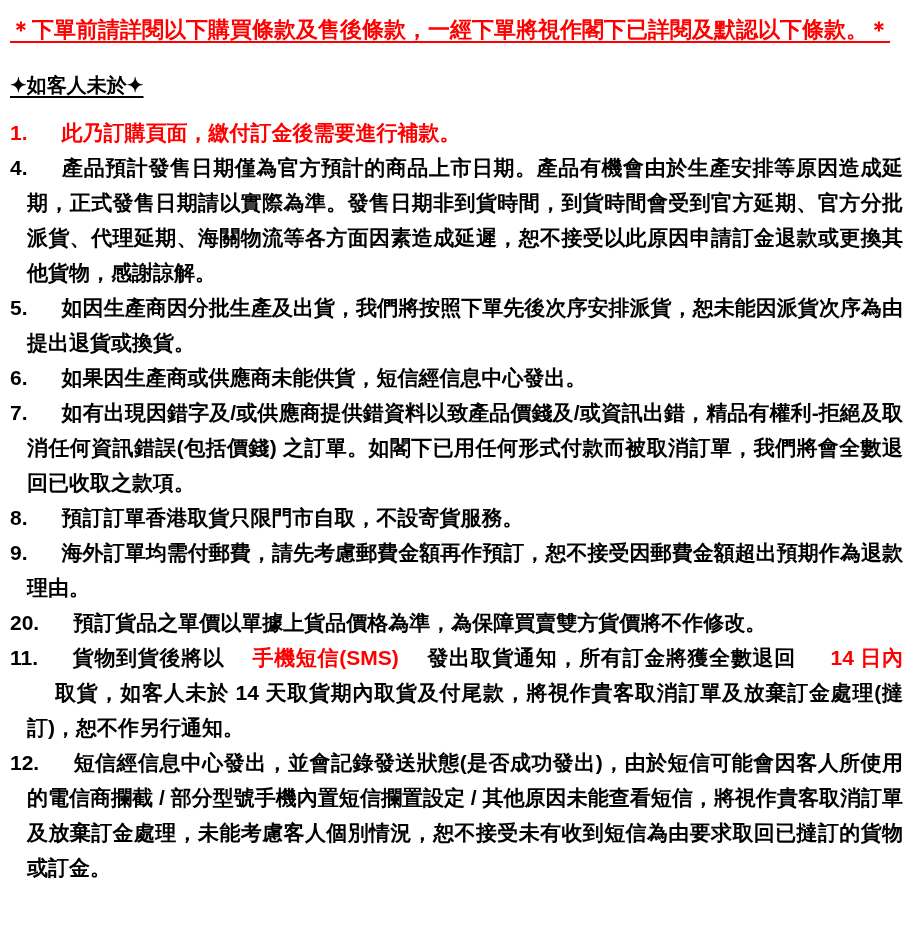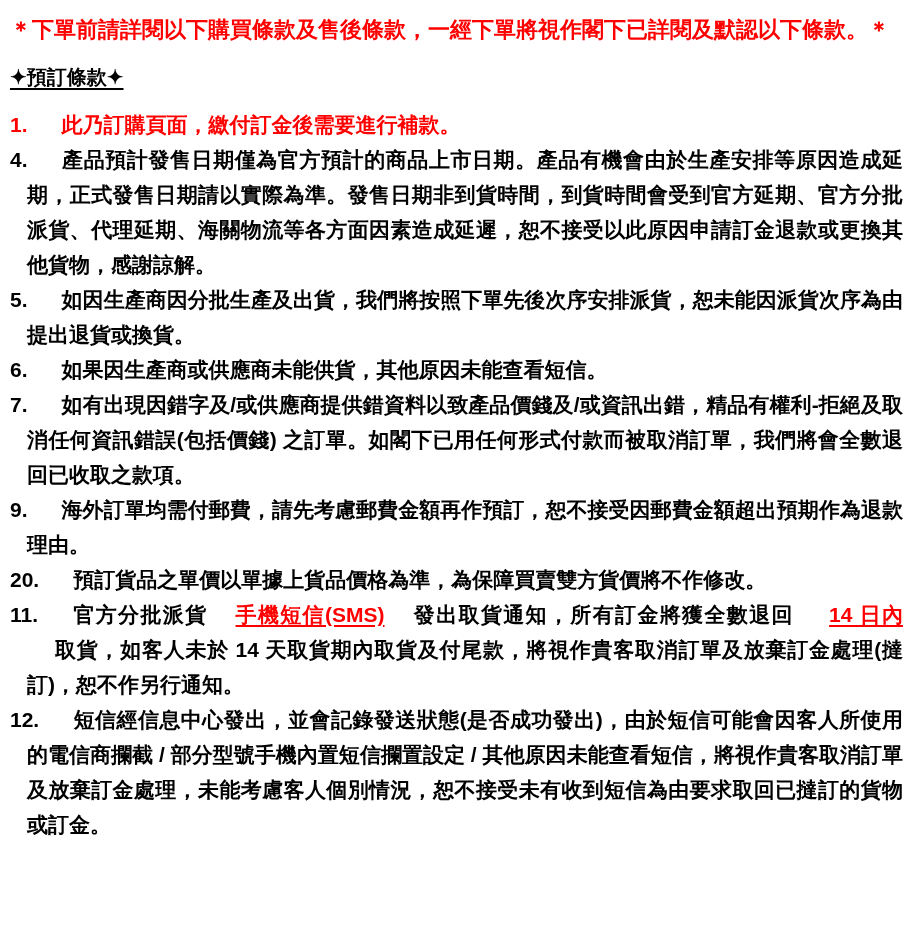--- a/index.html
+++ b/index.html
@@ -21,23 +21,24 @@
     width:913px;
     min-height:948px;
     box-sizing:border-box;
     padding:16px 10px 12px 10px;
     background:#ffffff;
   }
   .header-notice{
     color:var(--red);
     font-size:22px;
     line-height:27px;
+    text-decoration:underline;
     text-decoration-thickness:2px;
     text-underline-offset:4px;
-    margin-bottom:22px;
+    margin-bottom:30px;
     letter-spacing:0px;
   }
   .section-title{
     color:var(--black);
     font-size:20px;
     line-height:25px;
     text-decoration:underline;
     text-decoration-thickness:2px;
     text-underline-offset:4px;
     margin-bottom:17px;
@@ -58,38 +59,38 @@
   }
   .num{
     margin-right:6px;
   }
   .seg{
     text-decoration:none;
     padding-left:28px;
   }
   .seg.red_underline{
     color:var(--red);
-    text-decoration:underline;
     text-decoration-thickness:2px;
     text-underline-offset:3px;
   }
 </style>
 </head>
 <body>
 
 <div class="page">
   <div class="header-notice">＊下單前請詳閱以下購買條款及售後條款，一經下單將視作閣下已詳閱及默認以下條款。＊</div>
 
-  <div class="section-title">✦預訂條款✦</div>
+  <div class="section-title">✦如客人未於✦</div>
 
   <div class="terms-list" id="terms-list">
       <div class="term-item red"><span class="num">1.</span><span class="seg">此乃訂購頁面，繳付訂金後需要進行補款。</span></div>
       <div class="term-item"><span class="num">4.</span><span class="seg">產品預計發售日期僅為官方預計的商品上市日期。產品有機會由於生產安排等原因造成延期，正式發售日期請以實際為準。發售日期非到貨時間，到貨時間會受到官方延期、官方分批派貨、代理延期、海關物流等各方面因素造成延遲，恕不接受以此原因申請訂金退款或更換其他貨物，感謝諒解。</span></div>
       <div class="term-item"><span class="num">5.</span><span class="seg">如因生產商因分批生產及出貨，我們將按照下單先後次序安排派貨，恕未能因派貨次序為由提出退貨或換貨。</span></div>
-      <div class="term-item"><span class="num">6.</span><span class="seg">如果因生產商或供應商未能供貨，其他原因未能查看短信。</span></div>
+      <div class="term-item"><span class="num">6.</span><span class="seg">如果因生產商或供應商未能供貨，短信經信息中心發出。</span></div>
       <div class="term-item"><span class="num">7.</span><span class="seg">如有出現因錯字及/或供應商提供錯資料以致產品價錢及/或資訊出錯，精品有權利-拒絕及取消任何資訊錯誤(包括價錢) 之訂單。如閣下已用任何形式付款而被取消訂單，我們將會全數退回已收取之款項。</span></div>
+      <div class="term-item"><span class="num">8.</span><span class="seg">預訂訂單香港取貨只限門市自取，不設寄貨服務。</span></div>
       <div class="term-item"><span class="num">9.</span><span class="seg">海外訂單均需付郵費，請先考慮郵費金額再作預訂，恕不接受因郵費金額超出預期作為退款理由。</span></div>
       <div class="term-item"><span class="num">20.</span><span class="seg">預訂貨品之單價以單據上貨品價格為準，為保障買賣雙方貨價將不作修改。</span></div>
-      <div class="term-item"><span class="num">11.</span><span class="seg">官方分批派貨</span><span class="seg red_underline">手機短信(SMS)</span><span class="seg">發出取貨通知，所有訂金將獲全數退回 </span><span class="seg red_underline">14 日內</span><span class="seg">取貨，如客人未於 14 天取貨期內取貨及付尾款，將視作貴客取消訂單及放棄訂金處理(撻訂)，恕不作另行通知。</span></div>
+      <div class="term-item"><span class="num">11.</span><span class="seg">貨物到貨後將以</span><span class="seg red_underline">手機短信(SMS)</span><span class="seg">發出取貨通知，所有訂金將獲全數退回 </span><span class="seg red_underline">14 日內</span><span class="seg">取貨，如客人未於 14 天取貨期內取貨及付尾款，將視作貴客取消訂單及放棄訂金處理(撻訂)，恕不作另行通知。</span></div>
       <div class="term-item"><span class="num">12.</span><span class="seg">短信經信息中心發出，並會記錄發送狀態(是否成功發出)，由於短信可能會因客人所使用的電信商攔截 / 部分型號手機內置短信攔置設定 / 其他原因未能查看短信，將視作貴客取消訂單及放棄訂金處理，未能考慮客人個別情況，恕不接受未有收到短信為由要求取回已撻訂的貨物或訂金。</span></div>
       <div class="term-item"></div>
     </div>
 </div>
 
 </body></html>

